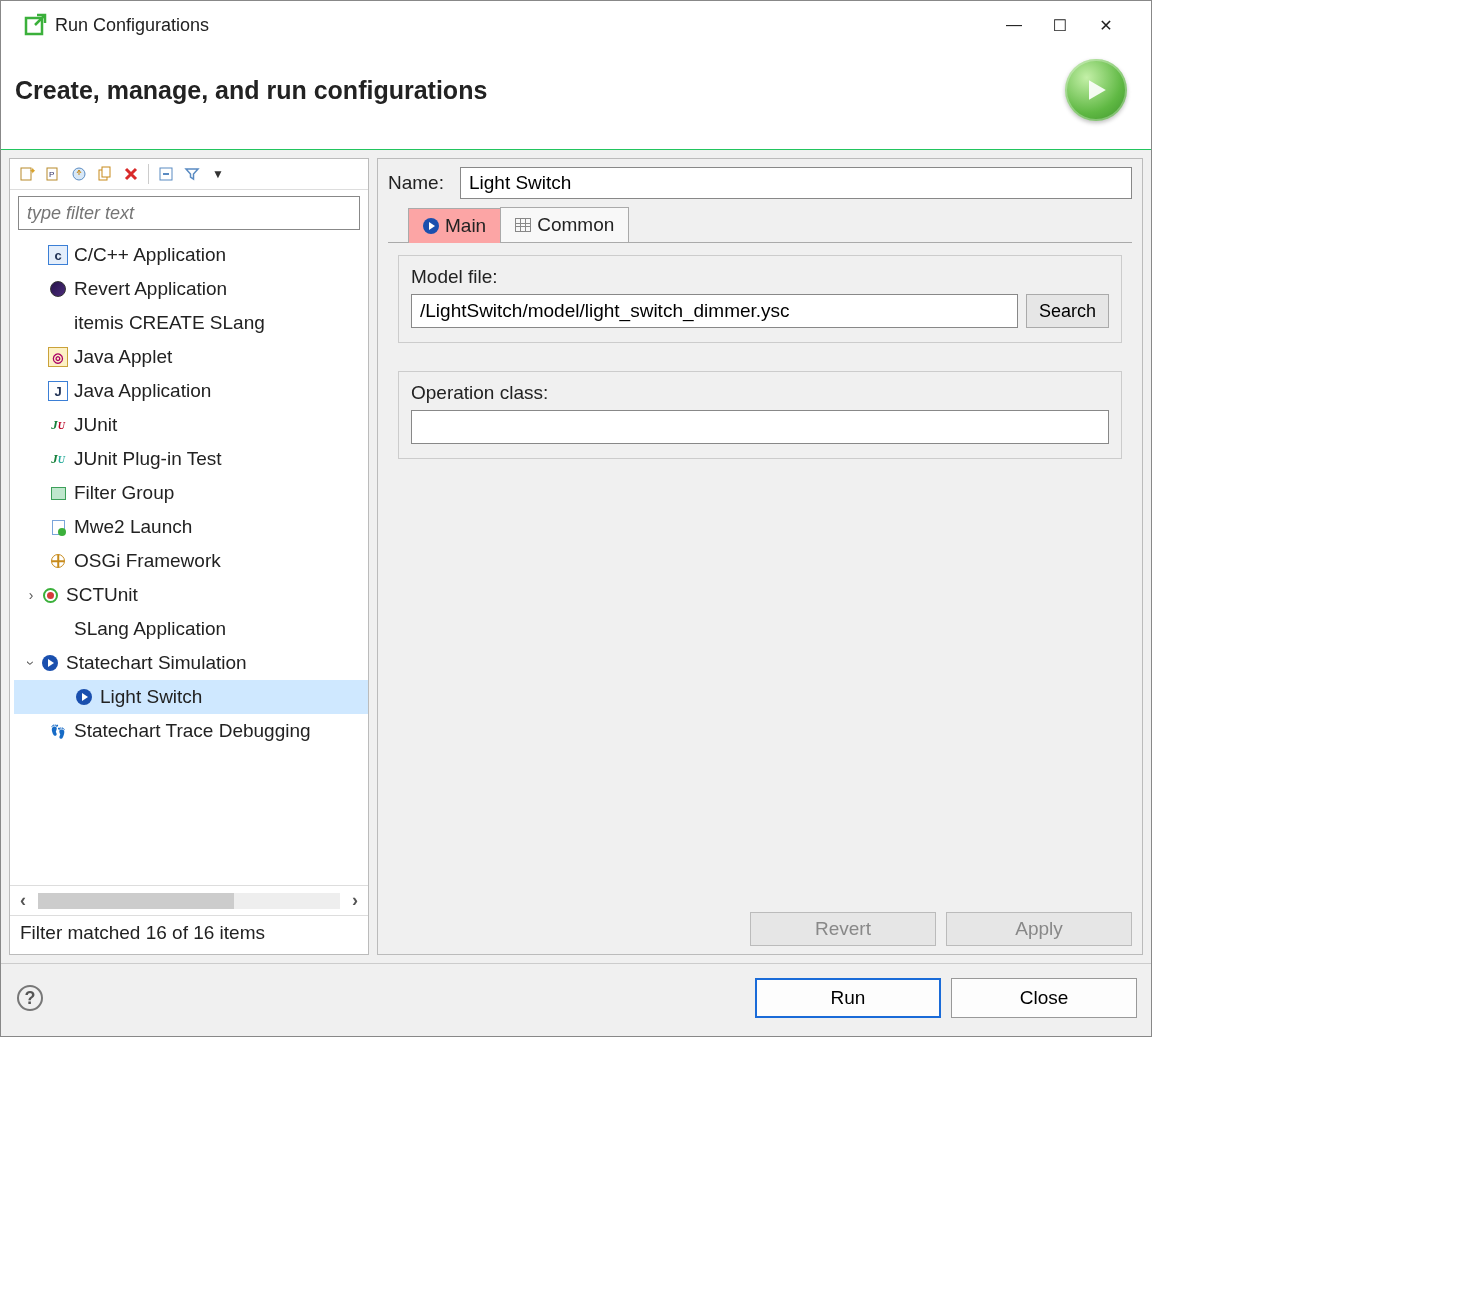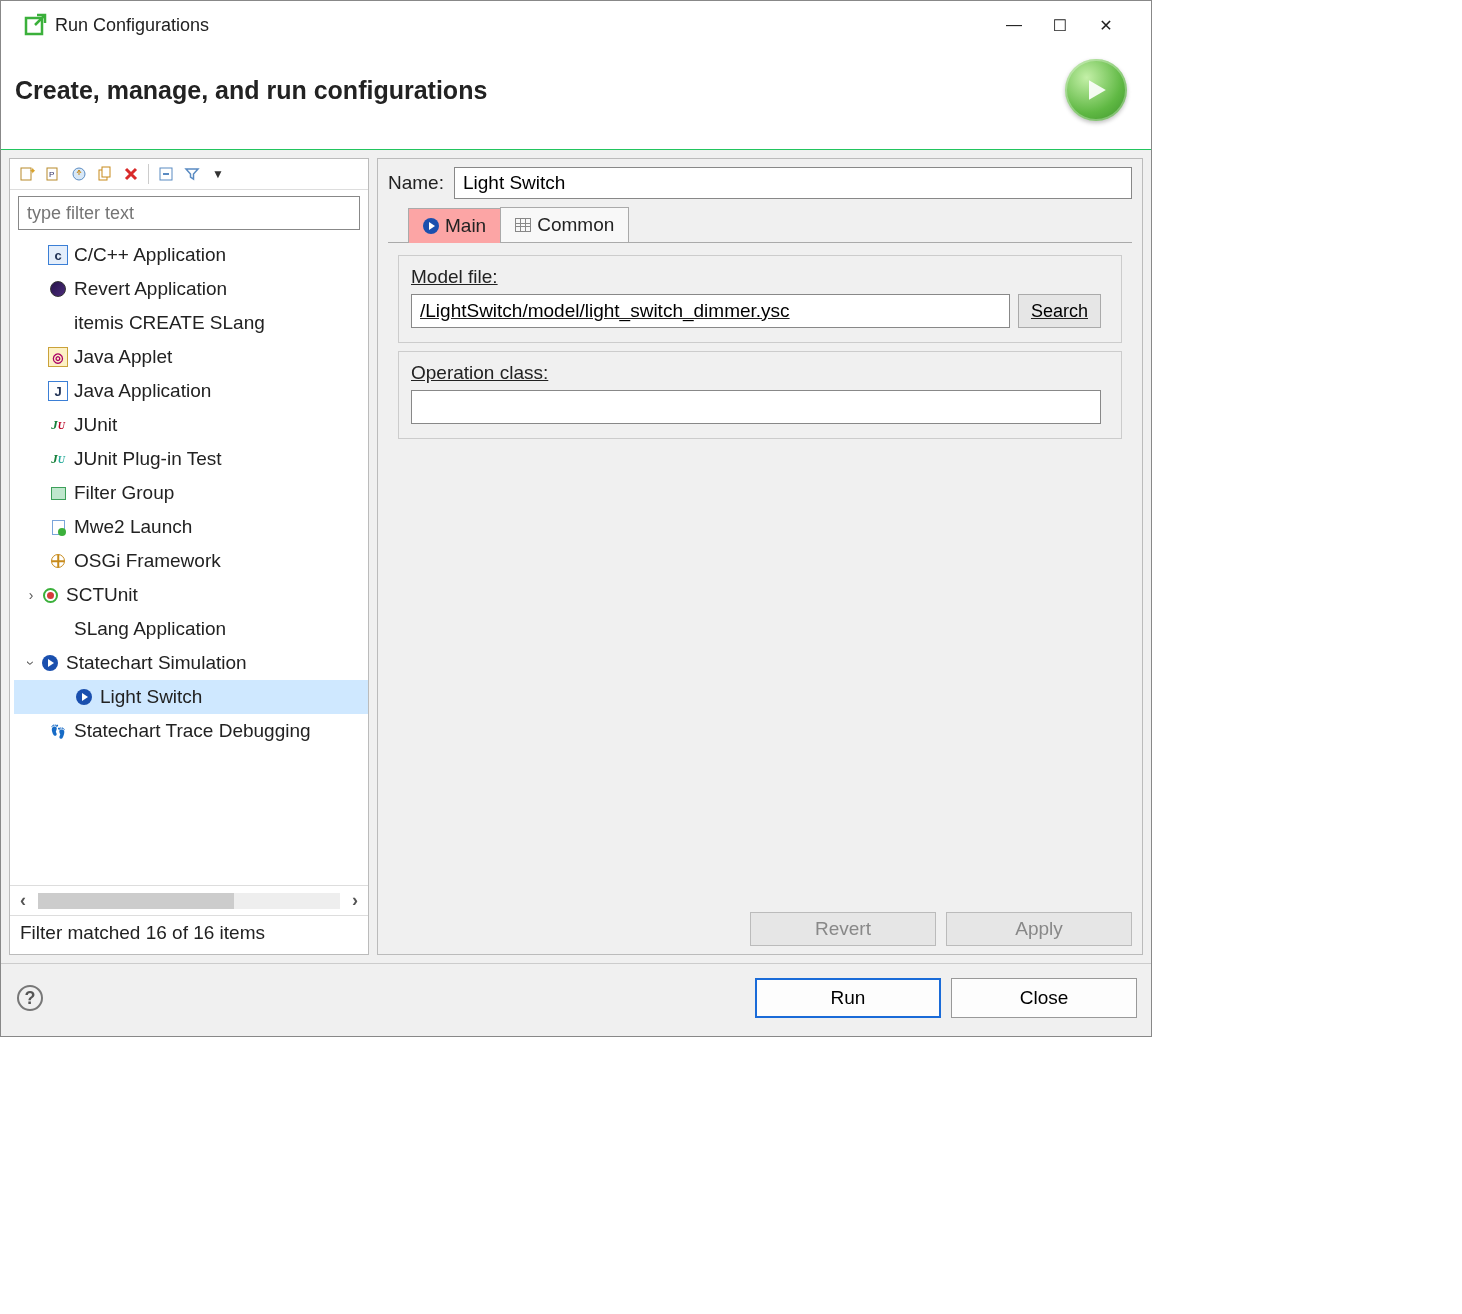--- a/index.html
+++ b/index.html
@@ -16,21 +16,21 @@
 .header h1 { font-size: 25px; font-weight: 700; flex: 1; }
 .header .run-orb { width: 62px; height: 62px; border-radius: 50%; background: radial-gradient(circle at 35% 30%, #c4f0a8, #5fb843 60%, #3a8f2a); display:flex; align-items:center; justify-content:center; box-shadow: 0 2px 4px rgba(0,0,0,.25), inset 0 0 0 2px rgba(255,255,255,.3); margin-right: 8px; }
 
 .content { flex: 1; display: flex; padding: 8px; gap: 8px; background: #f0f0f0; min-height: 0; }
 
 .left-panel { width: 360px; background: #fff; border: 1px solid #bbb; display: flex; flex-direction: column; min-height: 0; }
 .toolbar { display: flex; align-items: center; padding: 4px 6px; gap: 4px; border-bottom: 1px solid #ddd; }
 .toolbar .tb { width: 22px; height: 22px; display:flex; align-items:center; justify-content:center; border-radius: 2px; }
 .toolbar .sep { width: 1px; height: 20px; background: #ccc; margin: 0 2px; }
 
-.filter-input { margin: 6px 8px; width: calc(100% - 16px); height: 34px; border: 1px solid #888; padding: 0 8px; font-size: 18px; color: #777; }
+.filter-input { margin: 6px 8px; width: calc(100% - 16px); height: 34px; border: 1px solid #888; padding: 0 8px; font-size: 18px; color: #777; font-style: italic; }
 
 .tree { flex: 1; overflow: hidden; padding: 2px 0 0 4px; }
 .tree-row { display: flex; align-items: center; height: 34px; font-size: 19px; padding-left: 8px; white-space: nowrap; }
 .tree-row .twisty { width: 18px; display:flex; justify-content:center; color: #555; font-size: 14px; }
 .tree-row .node-icon { width: 20px; height: 20px; margin-right: 6px; display:flex; align-items:center; justify-content:center; font-size: 13px; }
 .tree-row.depth1 { padding-left: 34px; }
 .tree-row.depth2 { padding-left: 60px; }
 .tree-row.selected { background: #cfe8ff; }
 .tree-row.selected .label { background: #cfe8ff; }
 .tree-row.has-twisty { padding-left: 8px; }
@@ -38,31 +38,31 @@
 
 .hscroll { display:flex; align-items:center; justify-content:space-between; padding: 4px 6px; border-top: 1px solid #ddd; }
 .hscroll .track { flex:1; height: 16px; background: #eee; margin: 0 8px; position: relative; }
 .hscroll .thumb { position:absolute; left:0; top:0; height:100%; width: 65%; background: #ccc; }
 .hscroll .arrow { font-size: 18px; font-weight: bold; color: #555; padding: 0 4px; }
 
 .status { padding: 6px 10px 10px 10px; font-size: 19px; border-top: 1px solid #ddd; }
 
 .right-panel { flex: 1; background: #f0f0f0; border: 1px solid #bbb; display: flex; flex-direction: column; min-height: 0; padding: 8px 10px; }
 
-.name-row { display: flex; align-items: center; gap: 10px; margin-bottom: 8px; }
+.name-row { display: flex; align-items: center; gap: 16px; margin-bottom: 8px; }
 .name-row label { font-size: 19px; }
 .name-row input { flex:1; height: 32px; border: 1px solid #888; padding: 0 8px; font-size: 19px; }
 
 .tabs { display:flex; border-bottom: 1px solid #aaa; }
 .tab { display:flex; align-items:center; gap:6px; padding: 6px 14px; border: 1px solid #aaa; border-bottom: none; background: #f8f8f8; font-size: 19px; margin-right: -1px; }
 .tab.active { background: #fca5a5; position: relative; top: 1px; margin-left: 20px; }
 
 .tab-body { flex:1; background: #f0f0f0; border: 0; padding: 12px 10px 10px 10px; min-height:0; }
 
-.field-group { background: #f0f0f0; border: 1px solid #ccc; padding: 10px 20px 14px 12px; margin-bottom: 8px; text-decoration: underline; }
+.field-group { background: #f0f0f0; border: 1px solid #ccc; padding: 10px 12px 14px 12px; margin-bottom: 28px; }
 .field-group .lbl { font-size: 19px; margin-bottom: 6px; }
 .field-row { display:flex; gap: 8px; }
 .field-row input { flex:1; height: 34px; border: 1px solid #888; background:#fff; padding: 0 8px; font-size: 19px; }
 .field-row button { height: 34px; padding: 0 12px; background: #e6e6e6; border: 1px solid #aaa; font-size: 18px; }
 
 .bottom-btns { display:flex; justify-content:flex-end; gap: 10px; padding-top: 10px; }
 .bottom-btns button { width: 186px; height: 34px; background: #e6e6e6; border: 1px solid #bbb; font-size: 19px; color: #888; }
 
 .footer { display:flex; align-items:center; gap: 10px; padding: 14px 14px 18px 16px; background: #f0f0f0; border-top: 1px solid #ccc; }
 .footer .help { width:26px; height:26px; border:2px solid #777; border-radius:50%; display:flex; align-items:center; justify-content:center; font-weight:bold; color:#555; }

